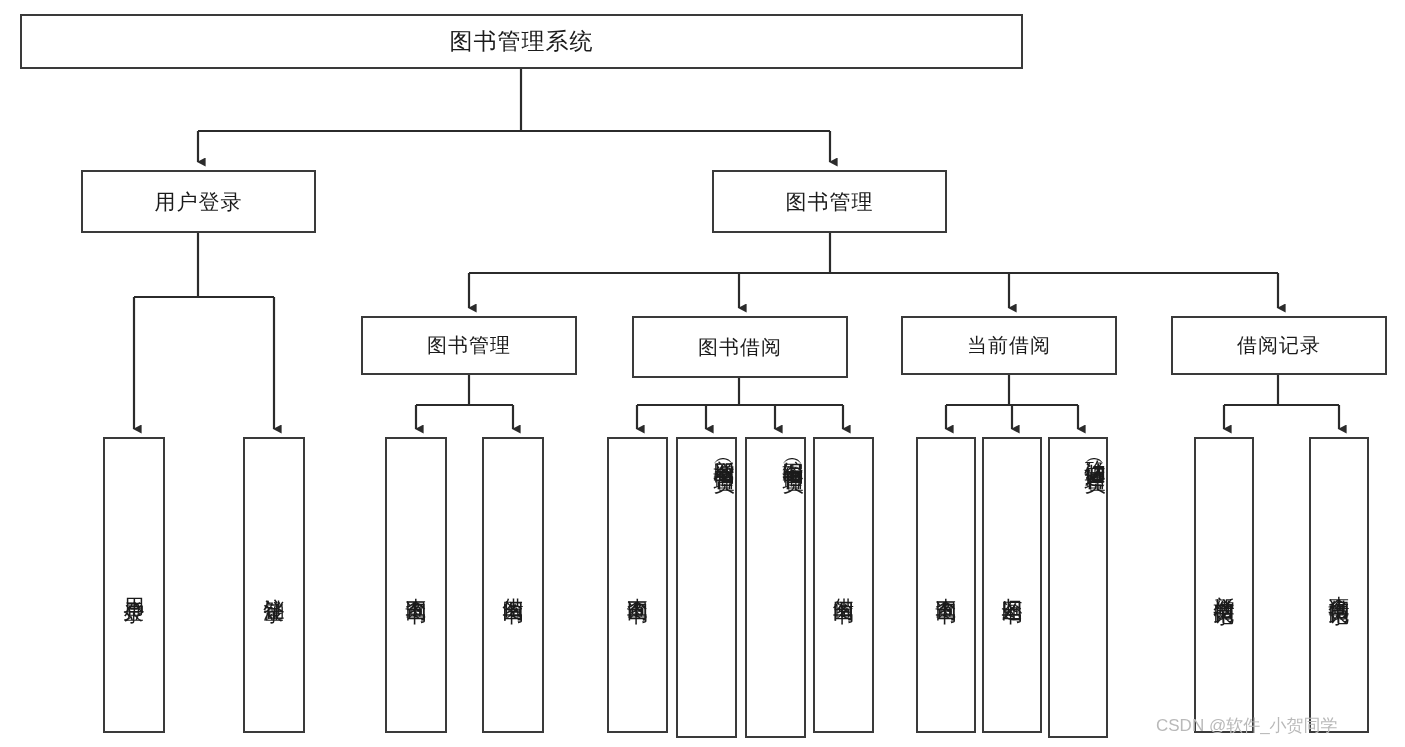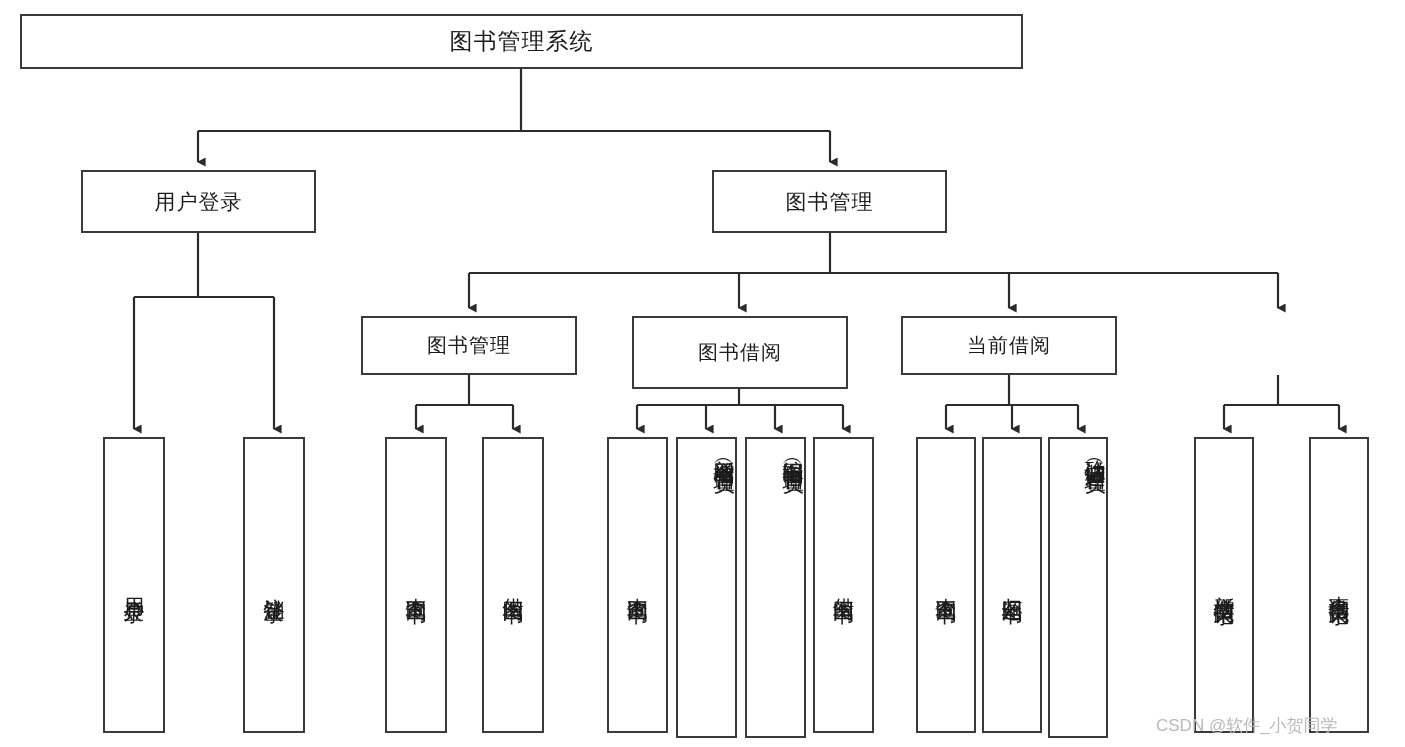--- a/index.html
+++ b/index.html
@@ -130,25 +130,28 @@
   <div class="node lvl1" style="left:81px;top:170px;width:235px;height:63px;">
     <span>用户登录</span>
   </div>
   <div class="node lvl1" style="left:712px;top:170px;width:235px;height:63px;">
     <span>图书管理</span>
   </div>
 
   <div class="node lvl2" style="left:361px;top:316px;width:216px;height:59px;">
     <span>图书管理</span>
   </div>
-  <div class="node lvl2" style="left:632px;top:316px;width:216px;height:73px;">
+  <div class="node lvl2" style="left:632px;top:316px;width:216px;height:62px;">
     <span>图书借阅</span>
   </div>
   <div class="node lvl2" style="left:901px;top:316px;width:216px;height:59px;align-items:center;">
     <span>当前借阅</span>
+  </div>
+  <div class="node lvl2" style="left:1171px;top:316px;width:216px;height:59px;">
+    <span>借阅记录</span>
   </div>
 
   <div class="node leaf" style="left:103px;top:437px;width:62px;height:296px;">
     <span>用户登录</span>
   </div>
   <div class="node leaf" style="left:243px;top:437px;width:62px;height:296px;">
     <span>注销登录</span>
   </div>
 
   <div class="node leaf" style="left:385px;top:437px;width:62px;height:296px;">

